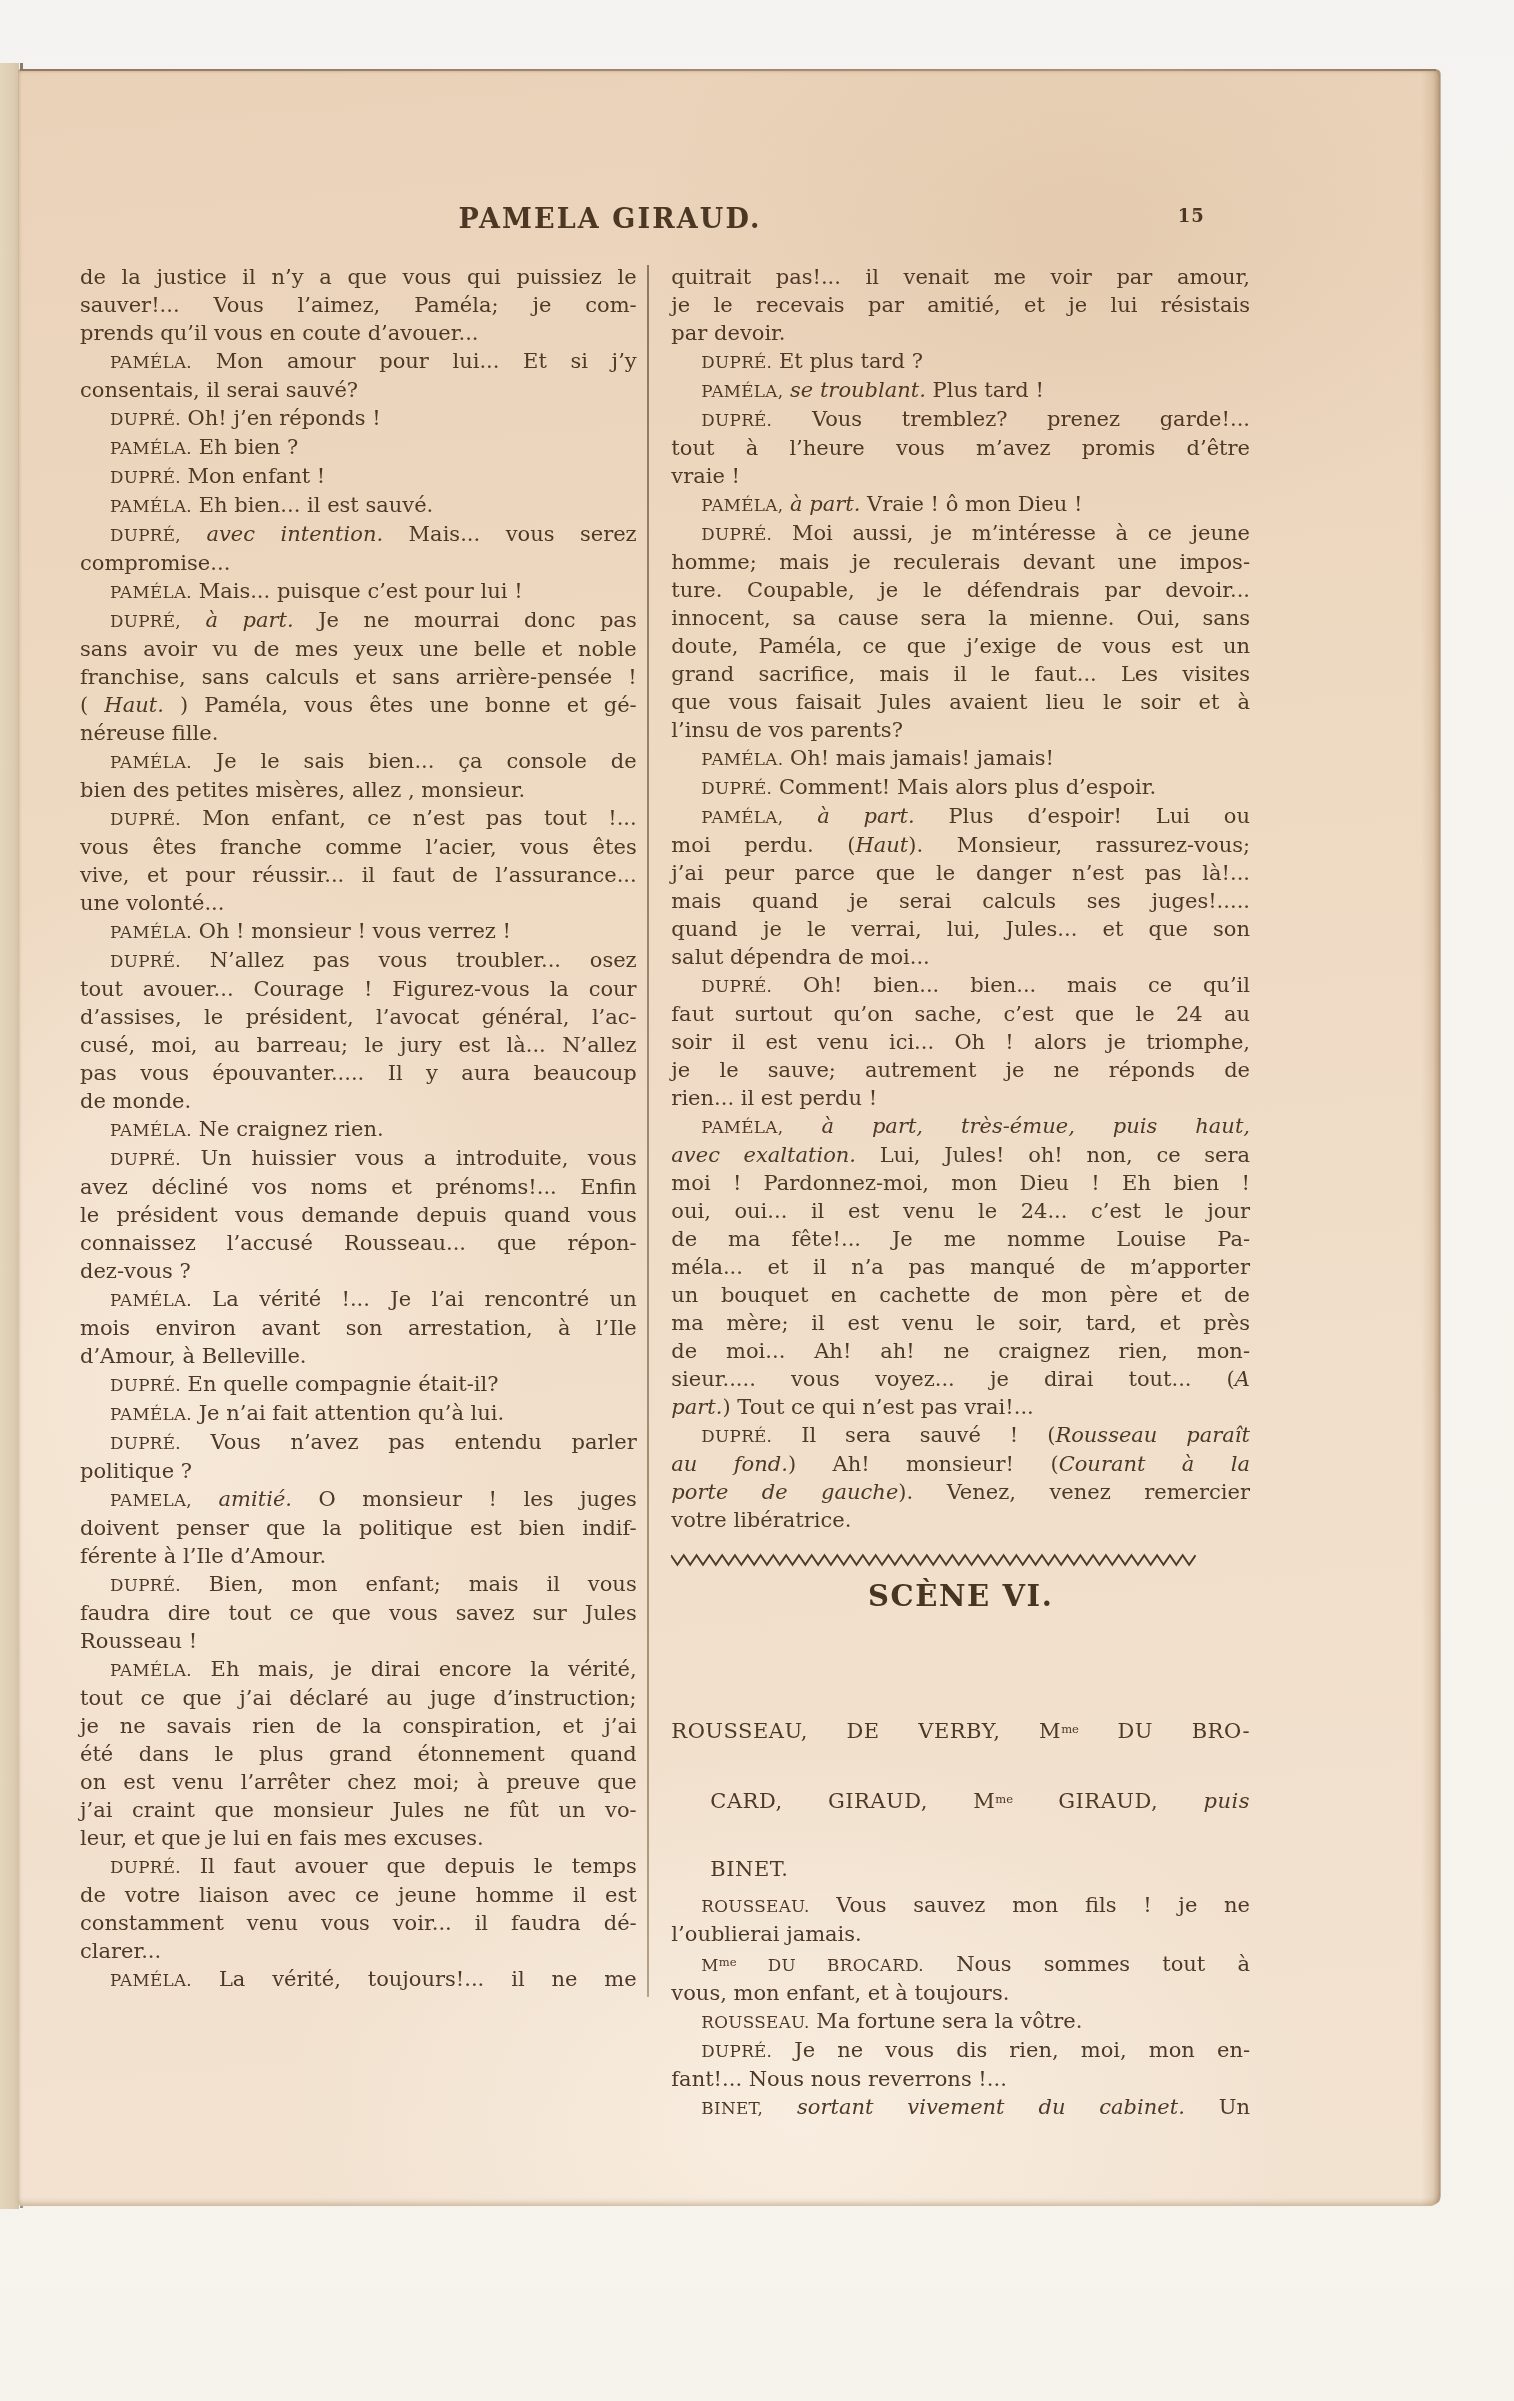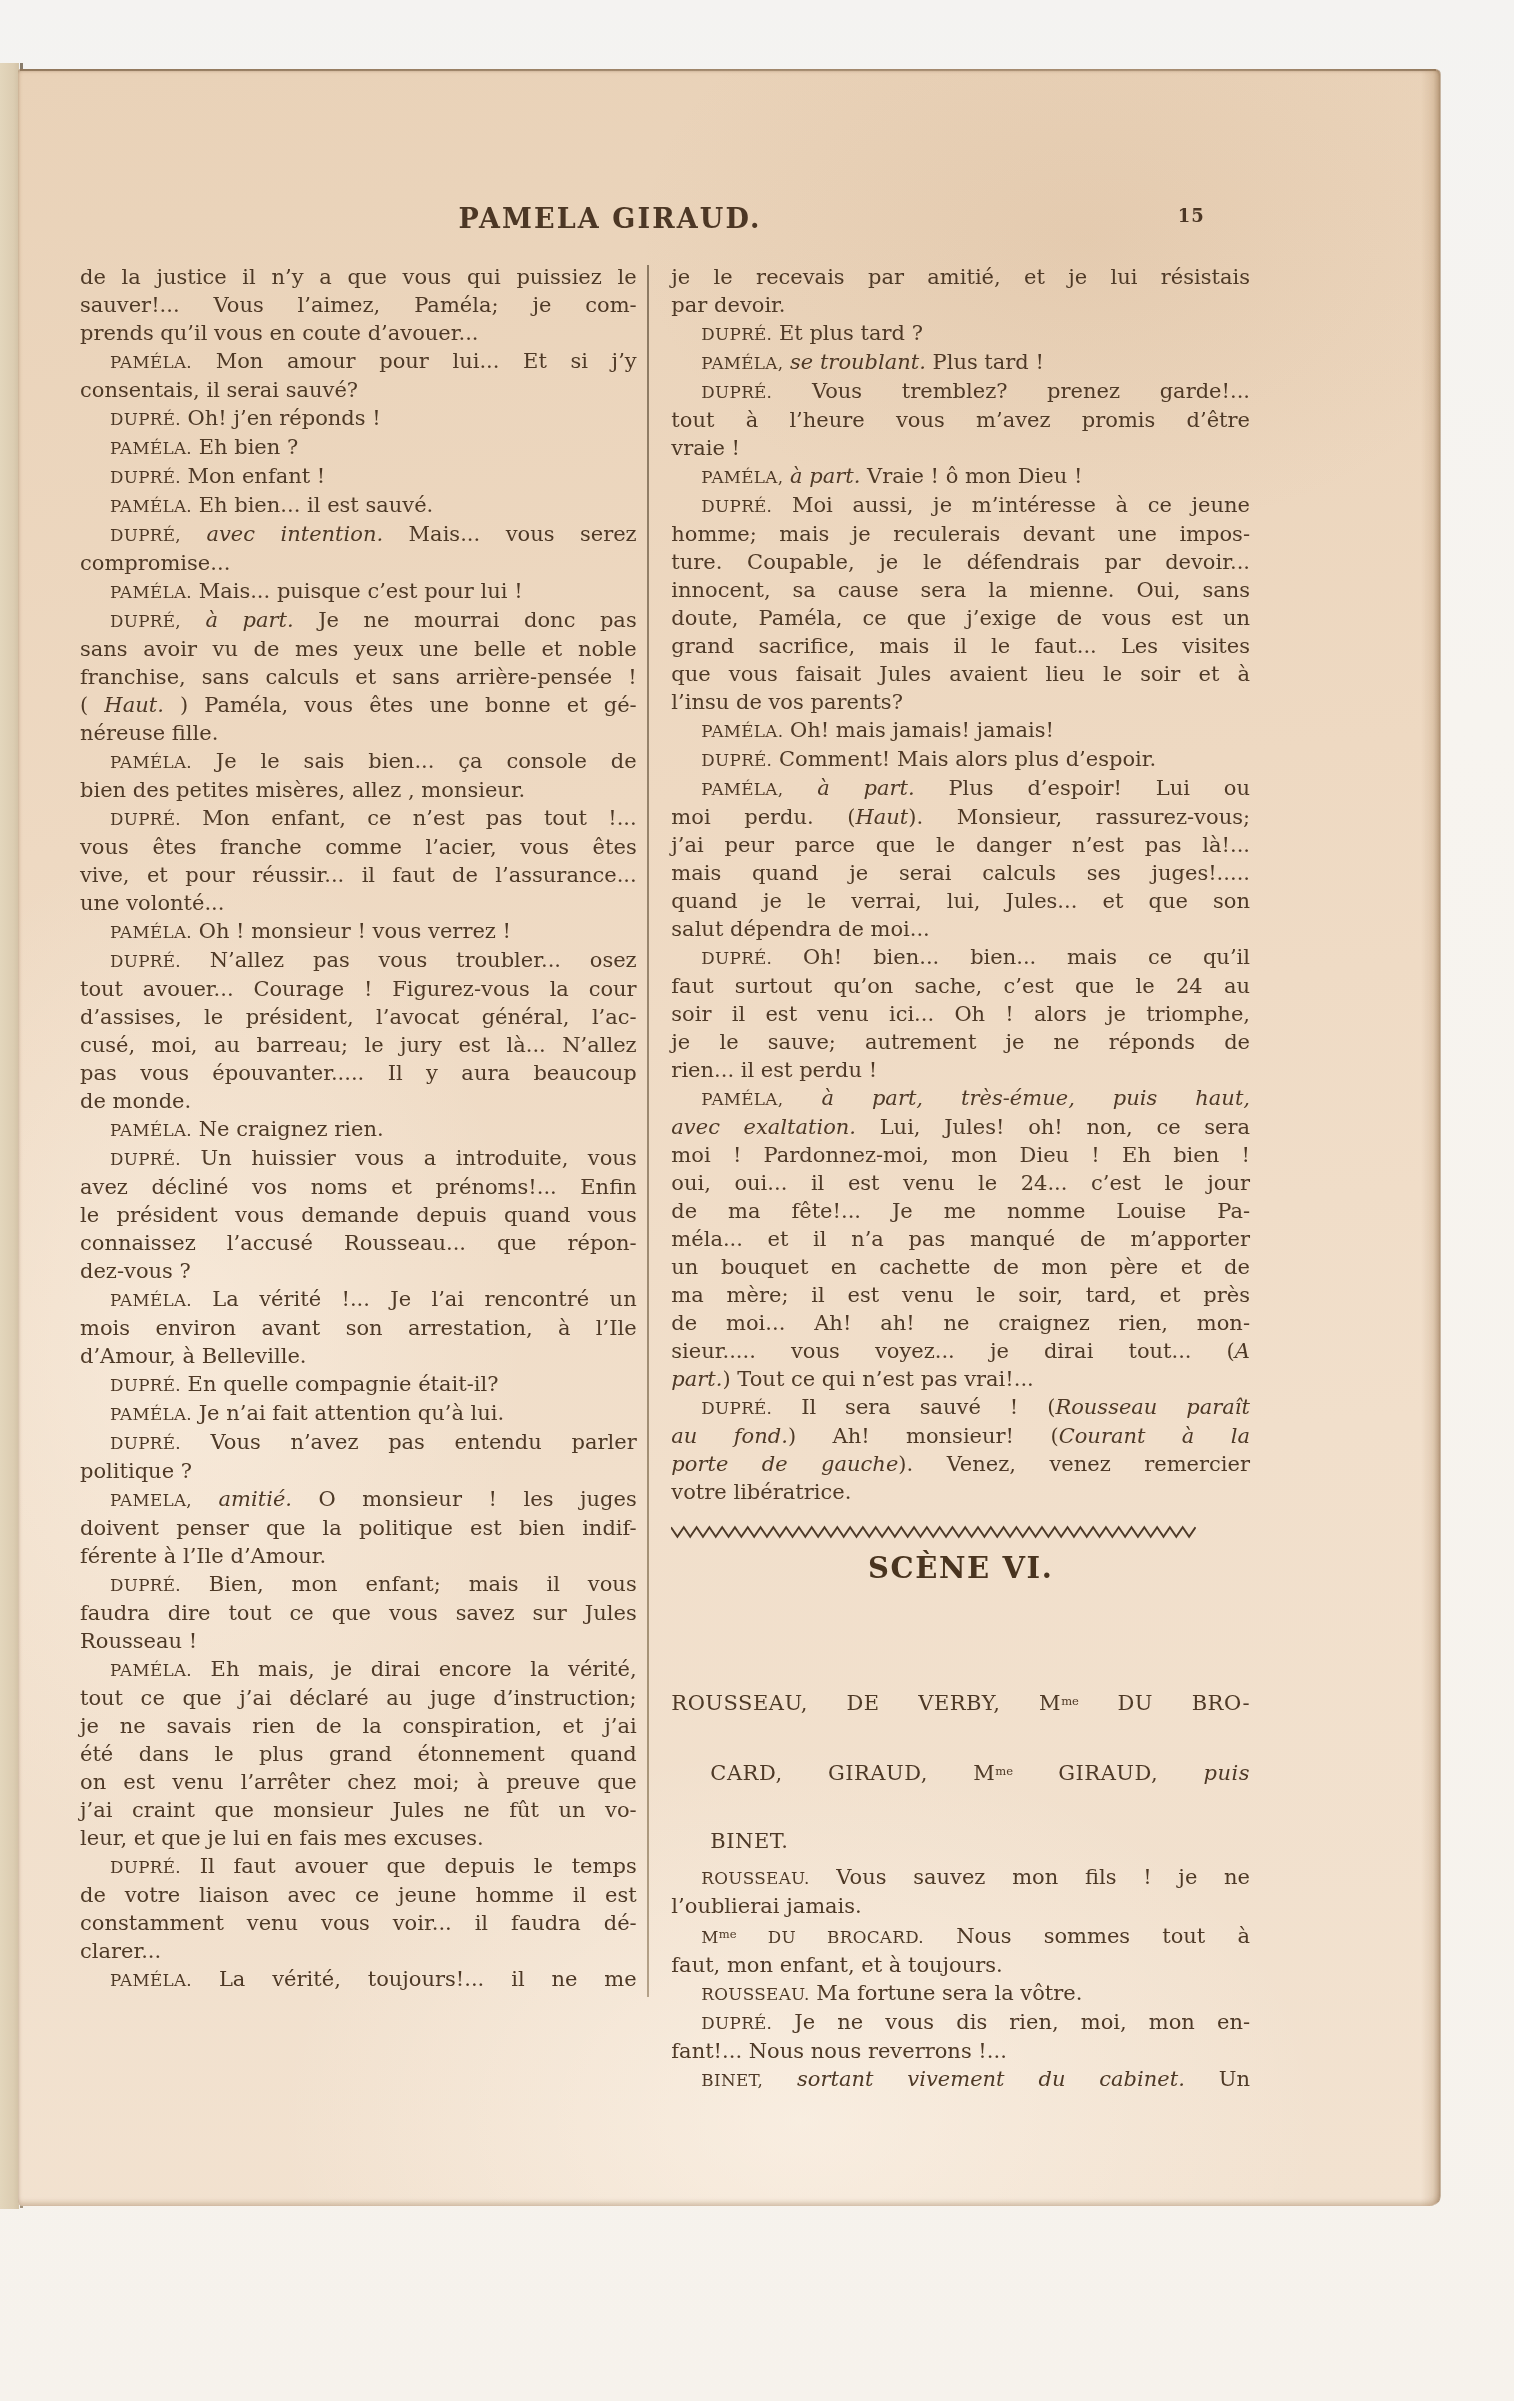--- a/index.html
+++ b/index.html
@@ -164,20 +164,21 @@
           <div class="line just">j’ai craint que monsieur Jules ne fût un vo-</div>
           <div class="line">leur, et que je lui en fais mes excuses.</div>
           <div class="line just indent"><span class="sc">DUPRÉ.</span> Il faut avouer que depuis le temps</div>
           <div class="line just">de votre liaison avec ce jeune homme il est</div>
           <div class="line just">constamment venu vous voir... il faudra dé-</div>
           <div class="line">clarer...</div>
           <div class="line just indent"><span class="sc">PAMÉLA.</span> La vérité, toujours!... il ne me</div>
         </div>
       <div class="coldiv"></div>
       <div class="col col-right" id="col-right">
+          <div class="line just">quitrait pas!... il venait me voir par amour,</div>
           <div class="line just">je le recevais par amitié, et je lui résistais</div>
           <div class="line">par devoir.</div>
           <div class="line indent"><span class="sc">DUPRÉ.</span> Et plus tard ?</div>
           <div class="line indent"><span class="sc">PAMÉLA,</span> <span class="i">se troublant.</span> Plus tard !</div>
           <div class="line just indent"><span class="sc">DUPRÉ.</span> Vous tremblez? prenez garde!...</div>
           <div class="line just">tout à l’heure vous m’avez promis d’être</div>
           <div class="line">vraie !</div>
           <div class="line indent"><span class="sc">PAMÉLA,</span> <span class="i">à part.</span> Vraie ! ô mon Dieu !</div>
           <div class="line just indent"><span class="sc">DUPRÉ.</span> Moi aussi, je m’intéresse à ce jeune</div>
           <div class="line just">homme; mais je reculerais devant une impos-</div>
@@ -218,21 +219,21 @@
           <div class="zigzag"><svg width="525" height="16" viewBox="0 0 985 30">
               <polyline points="0,6 12,24 24,6 36,24 48,6 60,24 72,6 84,24 96,6 108,24 120,6 132,24 144,6 156,24 168,6 180,24 192,6 204,24 216,6 228,24 240,6 252,24 264,6 276,24 288,6 300,24 312,6 324,24 336,6 348,24 360,6 372,24 384,6 396,24 408,6 420,24 432,6 444,24 456,6 468,24 480,6 492,24 504,6 516,24 528,6 540,24 552,6 564,24 576,6 588,24 600,6 612,24 624,6 636,24 648,6 660,24 672,6 684,24 696,6 708,24 720,6 732,24 744,6 756,24 768,6 780,24 792,6 804,24 816,6 828,24 840,6 852,24 864,6 876,24 888,6 900,24 912,6 924,24 936,6 948,24 960,6 972,24 984,6" fill="none" stroke="#4e3a28" stroke-width="3.6"></polyline>
             </svg></div>
           <div class="scene-heading">SCÈNE VI.</div>
           <div class="line just cast">ROUSSEAU, DE VERBY, M<span class="sup">me</span> DU BRO-</div>
           <div class="line just cast hang">CARD, GIRAUD, M<span class="sup">me</span> GIRAUD, <span class="i">puis</span></div>
           <div class="line cast hang">BINET.</div>
           <div class="line just indent"><span class="sc">ROUSSEAU.</span> Vous sauvez mon fils ! je ne</div>
           <div class="line">l’oublierai jamais.</div>
           <div class="line just indent"><span class="sc">M</span><span class="sup">me</span><span class="sc"> DU BROCARD.</span> Nous sommes tout à</div>
-          <div class="line">faut, mon enfant, et à toujours.</div>
+          <div class="line">vous, mon enfant, et à toujours.</div>
           <div class="line indent"><span class="sc">ROUSSEAU.</span> Ma fortune sera la vôtre.</div>
           <div class="line just indent"><span class="sc">DUPRÉ.</span> Je ne vous dis rien, moi, mon en-</div>
           <div class="line">fant!... Nous nous reverrons !...</div>
           <div class="line just indent"><span class="sc">BINET,</span> <span class="i">sortant vivement du cabinet.</span> Un</div>
         </div>
     </div>
   </div>
 </div>
 
 

